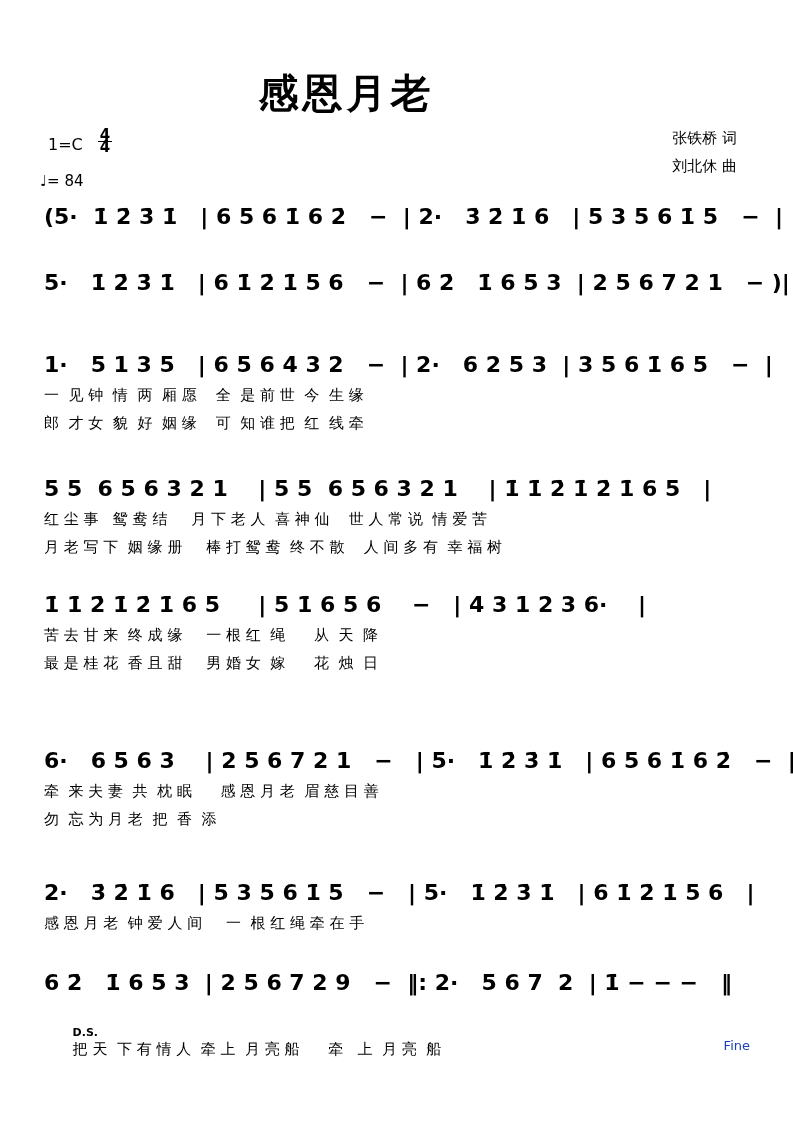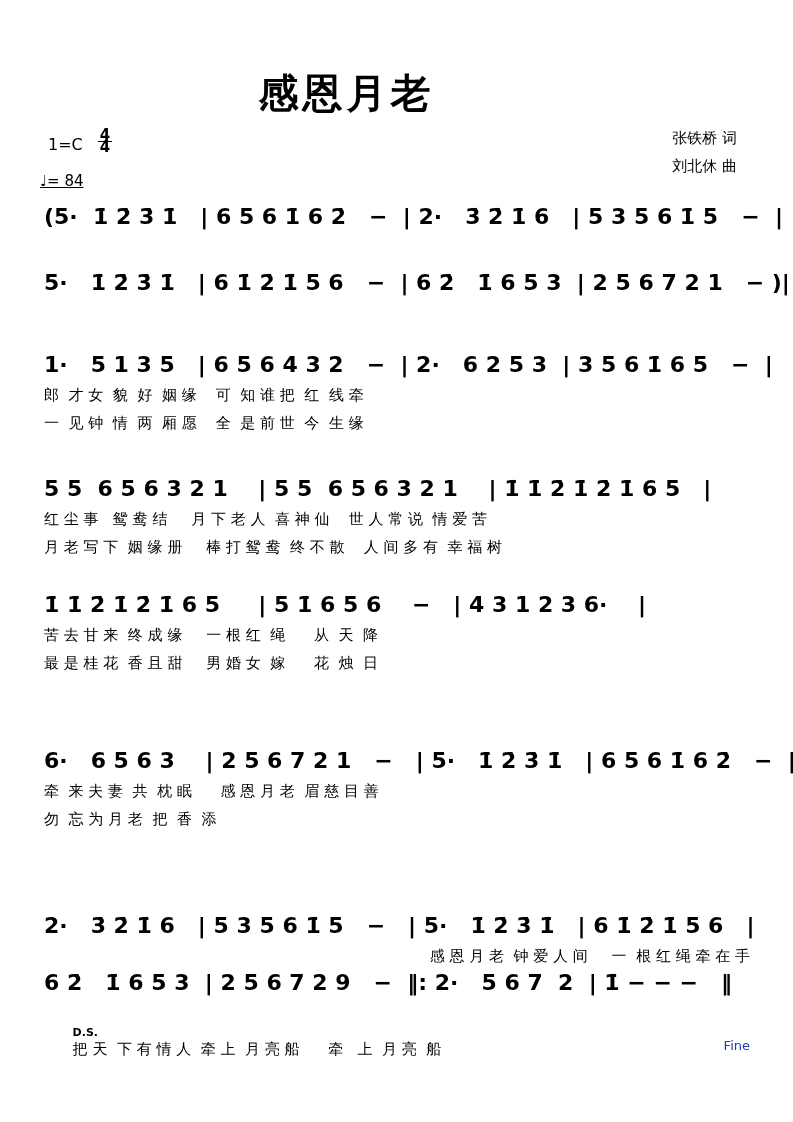--- a/index.html
+++ b/index.html
@@ -44,21 +44,20 @@
     font-weight:bold;
     font-size:15px;
   }
   .keysig .frac .num{display:block;border-bottom:1.6px solid #000;padding:0 2px;}
   .keysig .frac .den{display:block;padding:0 2px;}
 
   .tempo{
     position:absolute;left:40px;top:172px;
     font-family:"DejaVu Sans", sans-serif;
     font-size:15px;
-    text-decoration:underline;
   }
 
   
   .sys{position:absolute;left:44px;width:706px;margin-top:8px;}
   .notes{
     font-family:"DejaVu Sans", sans-serif;
     font-size:22px;
     font-weight:bold;
     letter-spacing:0px;
     white-space:pre;
@@ -110,43 +109,43 @@
   <div class="sys" style="top:196px;">
     <div class="notes">(5·  1̇ 2̇ 3̇ 1̇   | 6 5̇ 6 1̇ 6 2̇   −  | 2·   3̇ 2̇ 1̇ 6   | 5 3 5 6 1̇ 5   −  |</div>
   </div>
 
   <div class="sys" style="top:262px;">
     <div class="notes">5·   1̇ 2̇ 3̇ 1̇   | 6 1̇ 2̇ 1̇ 5 6   −  | 6 2̇   1̇ 6 5 3  | 2 5 6 7 2 1   − )|</div>
   </div>
 
   <div class="sys" style="top:344px;">
     <div class="notes">1·   5 1 3 5   | 6 5 6 4 3 2   −  | 2·   6 2 5 3  | 3 5 6 1̇ 6 5   −  |</div>
+    <div class="lyr">一  见 钟  情  两  厢 愿    全  是 前 世  今  生 缘</div>
     <div class="lyr">郎  才 女  貌  好  姻 缘    可  知 谁 把  红  线 牵</div>
-    <div class="lyr">一  见 钟  情  两  厢 愿    全  是 前 世  今  生 缘</div>
   </div>
 
   <div class="sys" style="top:468px;">
     <div class="notes">5 5  6 5 6 3 2 1    | 5 5  6 5 6 3 2 1    | 1̇ 1̇ 2̇ 1̇ 2̇ 1̇ 6 5   |</div>
     <div class="lyr">红 尘 事   鸳 鸯 结     月 下 老 人  喜 神 仙    世 人 常 说  情 爱 苦</div>
     <div class="lyr">月 老 写 下  姻 缘 册     棒 打 鸳 鸯  终 不 散    人 间 多 有  幸 福 树</div>
   </div>
 
   <div class="sys" style="top:584px;">
     <div class="notes">1̇ 1̇ 2̇ 1̇ 2̇ 1̇ 6 5     | 5 1̇ 6 5 6    −   | 4 3 1 2 3 6·    |</div>
     <div class="lyr">苦 去 甘 来  终 成 缘     一 根 红  绳      从  天  降</div>
     <div class="lyr">最 是 桂 花  香 且 甜     男 婚 女  嫁      花  烛  日</div>
   </div>
 
   <div class="sys" style="top:740px;">
     <div class="notes">6·   6 5 6 3    | 2 5 6 7 2 1   −   | 5·   1̇ 2̇ 3̇ 1̇   | 6 5 6 1̇ 6 2̇   −  |</div>
     <div class="lyr">牵  来 夫 妻  共  枕 眠      感 恩 月 老  眉 慈 目 善</div>
     <div class="lyr">勿  忘 为 月 老  把  香  添</div>
   </div>
 
-  <div class="sys" style="top:905px;text-align:right;">
+  <div class="sys" style="top:872px;">
     <div class="notes">2·   3̇ 2̇ 1̇ 6   | 5 3 5 6 1̇ 5   −   | 5·   1̇ 2̇ 3̇ 1̇   | 6 1̇ 2̇ 1̇ 5 6   |</div>
     <div class="lyr">感 恩 月 老  钟 爱 人 间     一  根 红 绳 牵 在 手</div>
   </div>
 
   <div class="sys" style="top:962px;">
     <div class="notes">6 2̇   1̇ 6 5 3  | 2 5 6 7 2 9   −  ‖: 2·   5 6 7  2  | 1̇ − − −   ‖</div>
     <div class="lyr">
       <span class="ds">D.S.</span>
       <span>把 天  下 有 情 人  牵 上  月 亮 船      牵   上  月 亮  船</span>
     </div>

